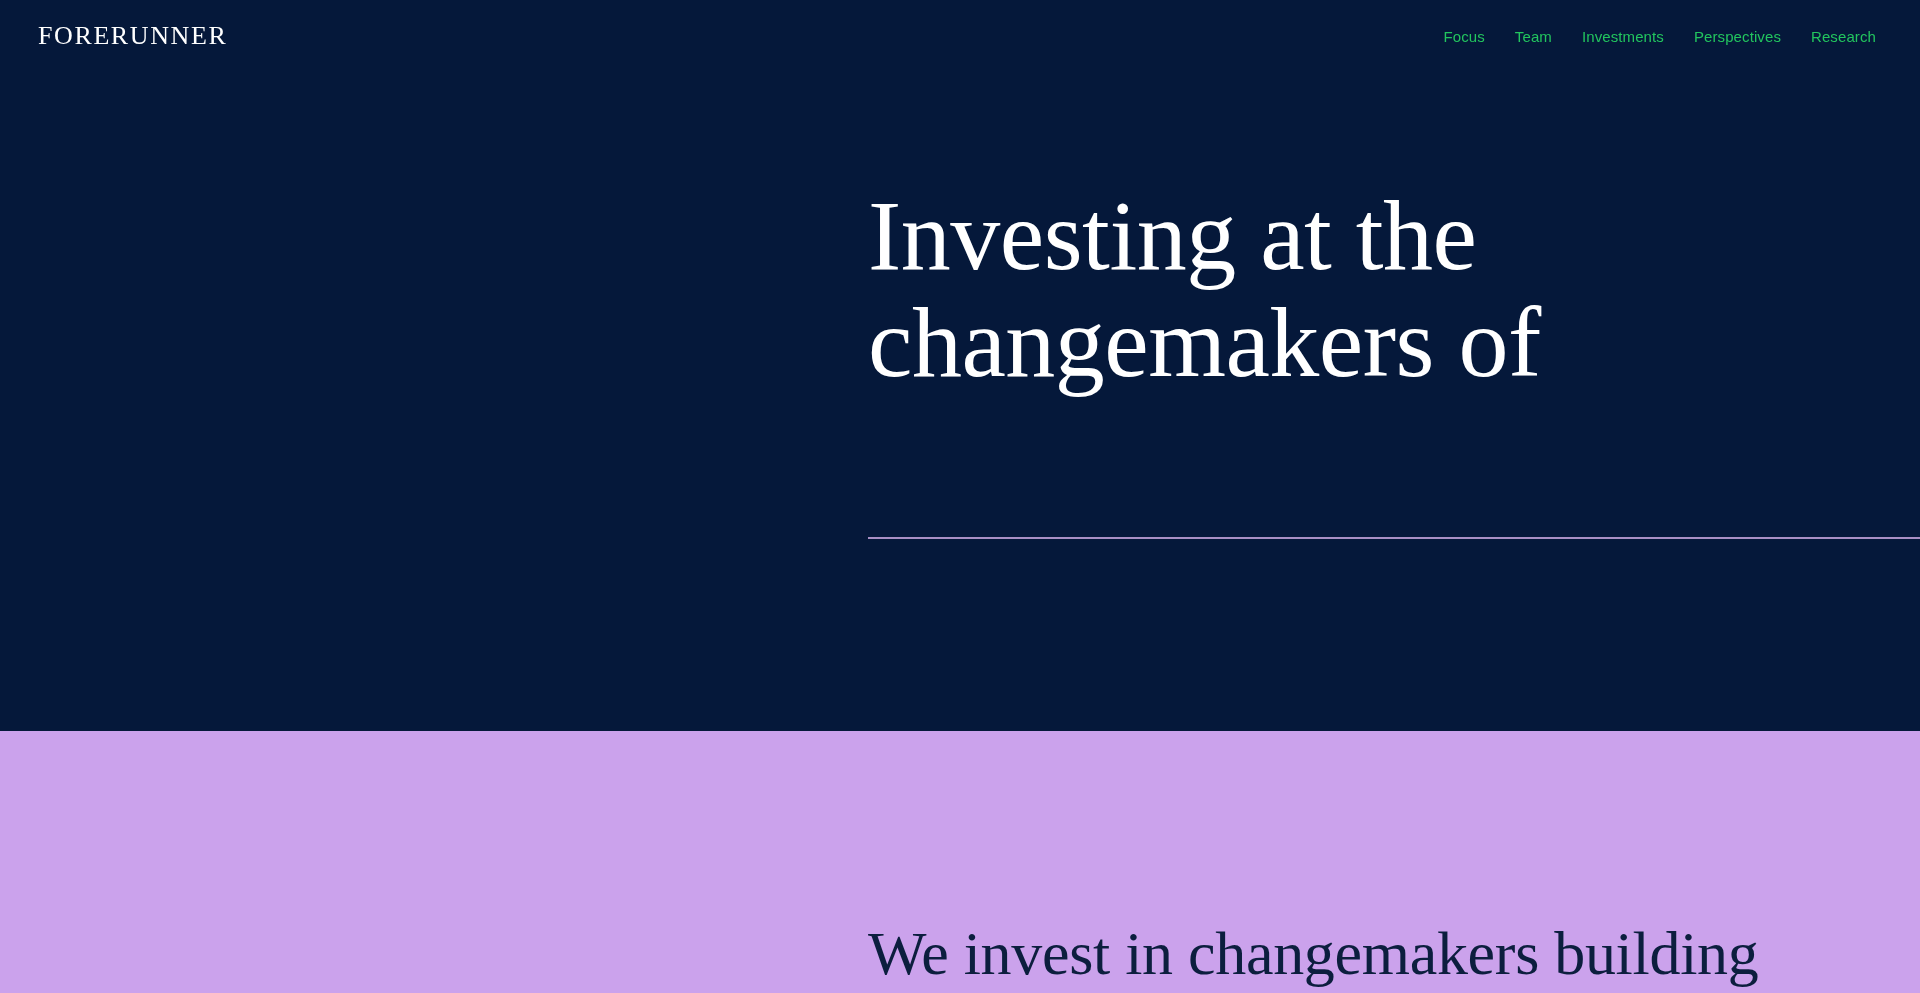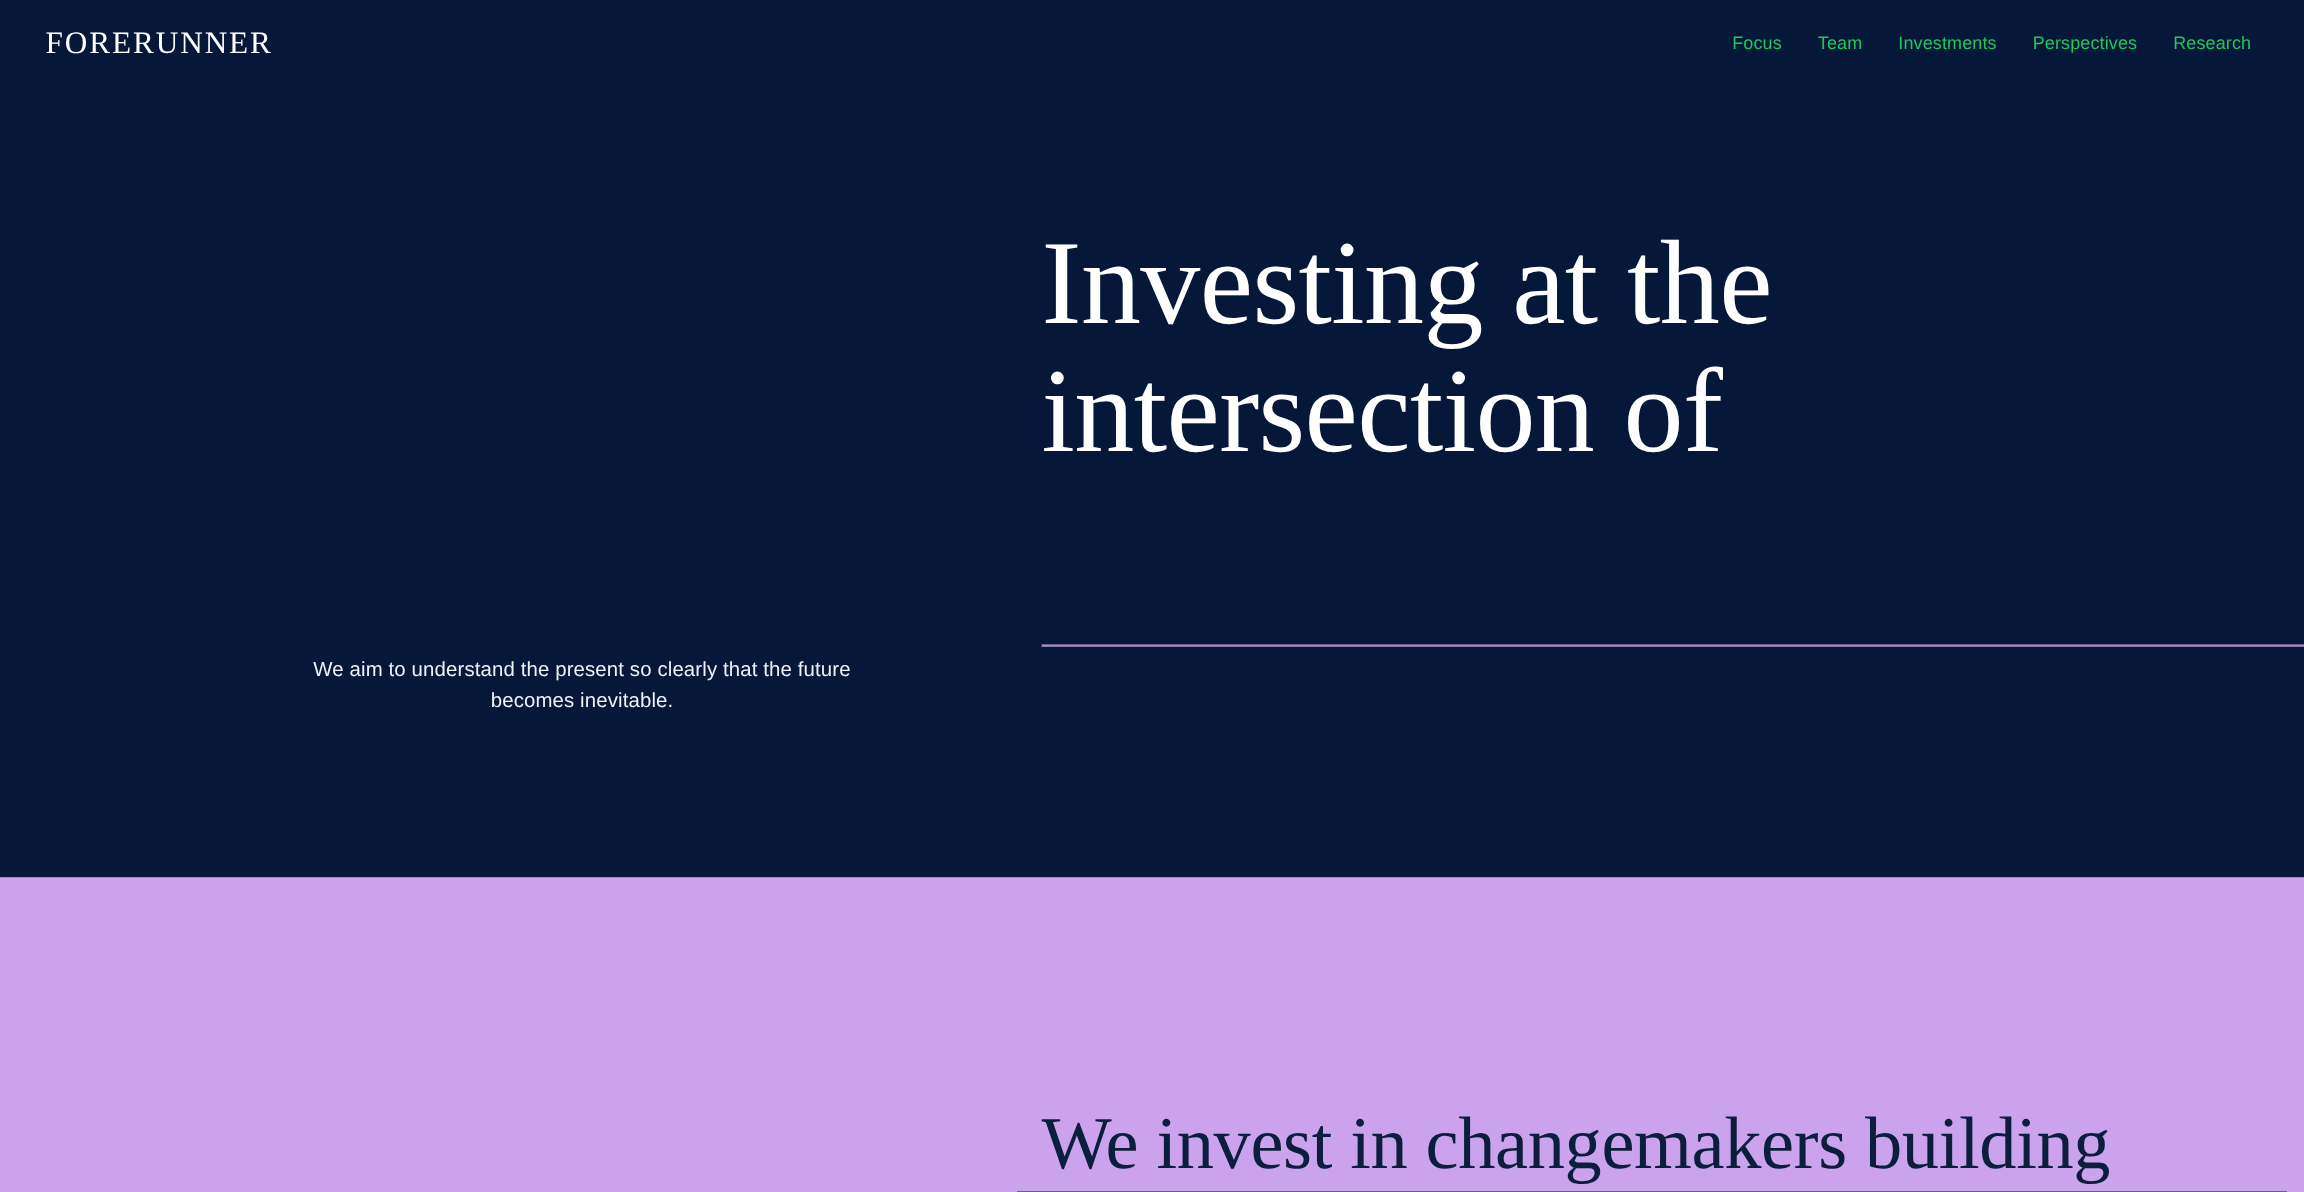--- a/index.html
+++ b/index.html
@@ -155,26 +155,25 @@
         <a class="nav-link">Focus</a>
         <a class="nav-link">Team</a>
         <a class="nav-link">Investments</a>
         <a class="nav-link">Perspectives</a>
         <a class="nav-link">Research</a>
       </nav>
     </header>
 
     <h1 class="hero-headline">
       <span class="hl-line">Investing at the</span>
-      <span class="hl-line">intersection of</span>
+      <span class="hl-line">changemakers of</span>
     </h1>
 
     <div class="hero-divider"></div>
 
-    <p class="hero-subtitle">We aim to understand the present so clearly that the future becomes inevitable.</p>
 
   </div>
 
   <section class="purple-section">
     <h2 class="purple-heading">
       <span class="ph-line">We invest in changemakers building</span>
       <span class="ph-line">a defining companies</span>
     </h2>
   </section>
 

